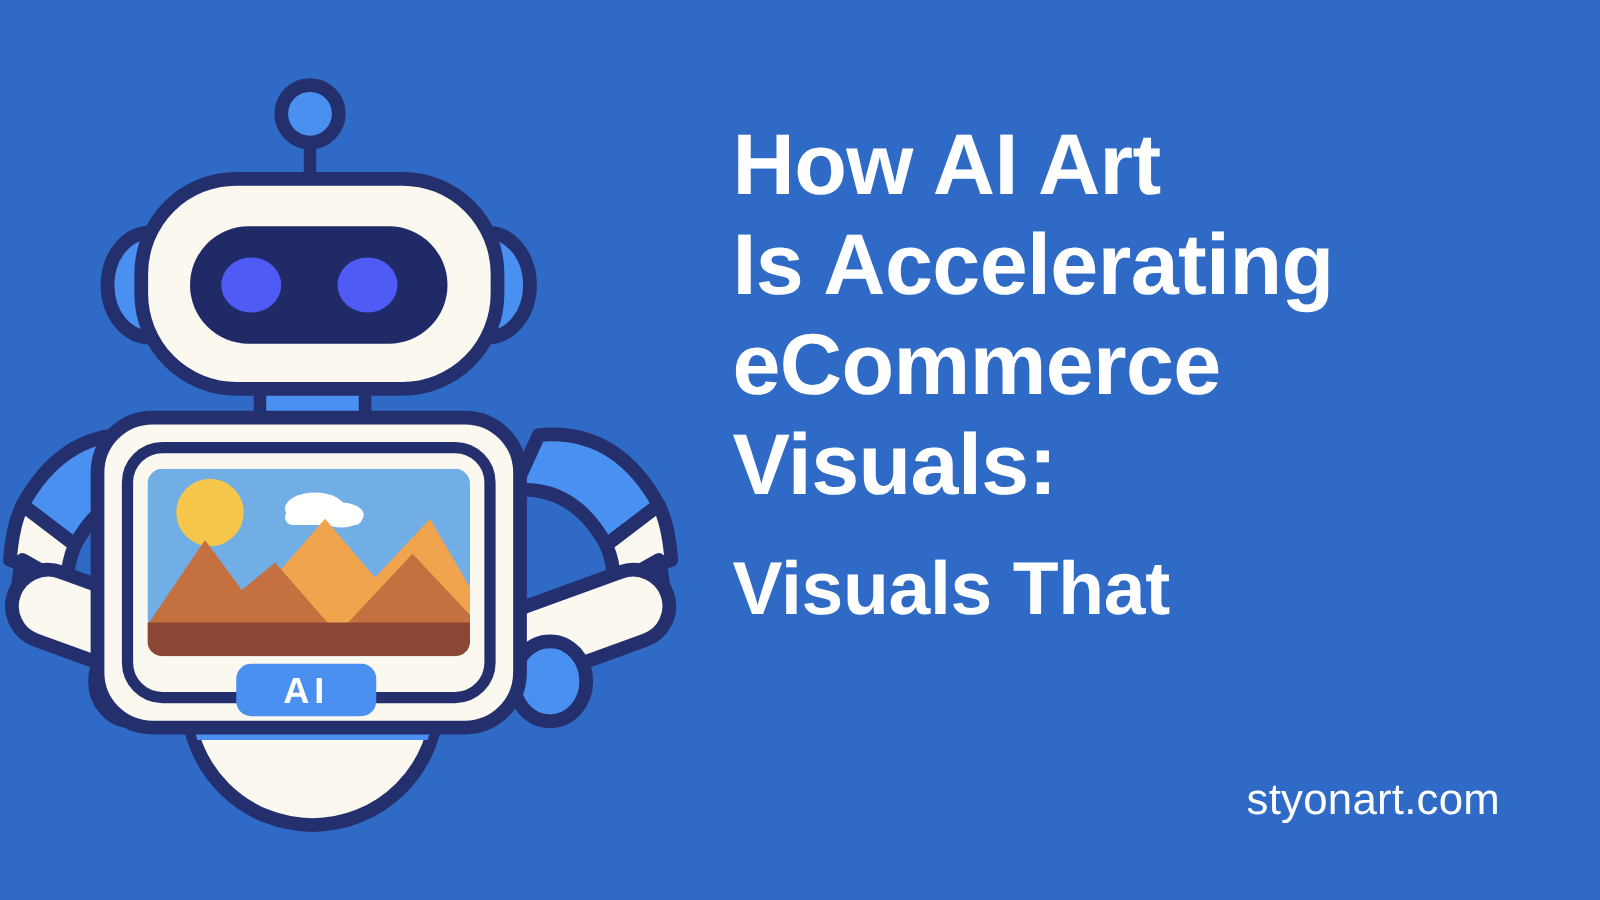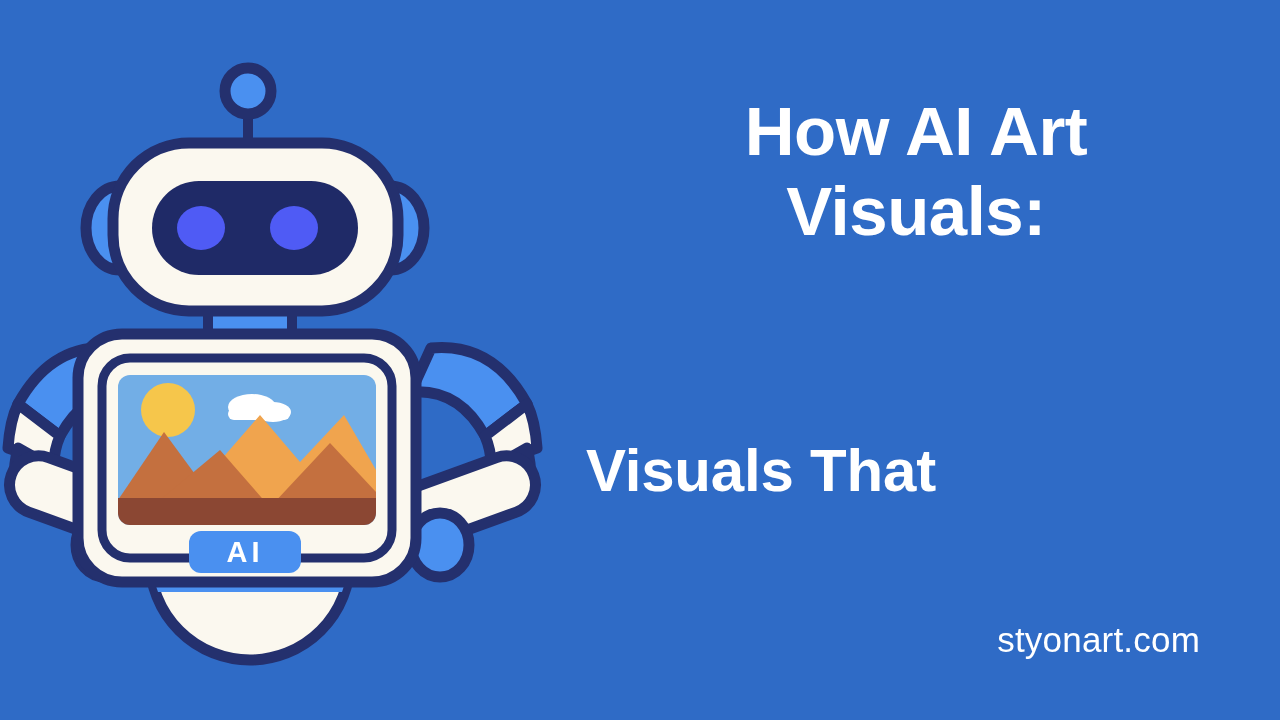--- a/index.html
+++ b/index.html
@@ -50,21 +50,20 @@
     position: absolute;
     left: 0;
     top: 92px;
     width: 660px;
     margin: 0;
     color: #ffffff;
     font-size: 69px;
     line-height: 80px;
     font-weight: 700;
     letter-spacing: -0.5px;
-    text-align: center;
     -webkit-font-smoothing: antialiased;
   }
   .headline .hl-line {
     display: block;
     white-space: nowrap;
   }
 
   .subhead {
     position: absolute;
     left: 0;
@@ -175,20 +174,22 @@
         <ellipse cx="201" cy="228" rx="24" ry="22" fill="#4f5bf5"></ellipse>
         <ellipse cx="294" cy="228" rx="24" ry="22" fill="#4f5bf5"></ellipse>
       </g>
     </svg>
   </div>
 
   <div class="text-col">
 
     <h1 class="headline">
       <span class="hl-line">How AI Art</span>
+      <span class="hl-line">Is Accelerating</span>
+      <span class="hl-line">eCommerce</span>
       <span class="hl-line">Visuals:</span>
     </h1>
 
     <h2 class="subhead">
       <span class="sh-line">Visuals That</span>
     </h2>
 
     <p class="site-url">styonart.com</p>
 
   </div>

